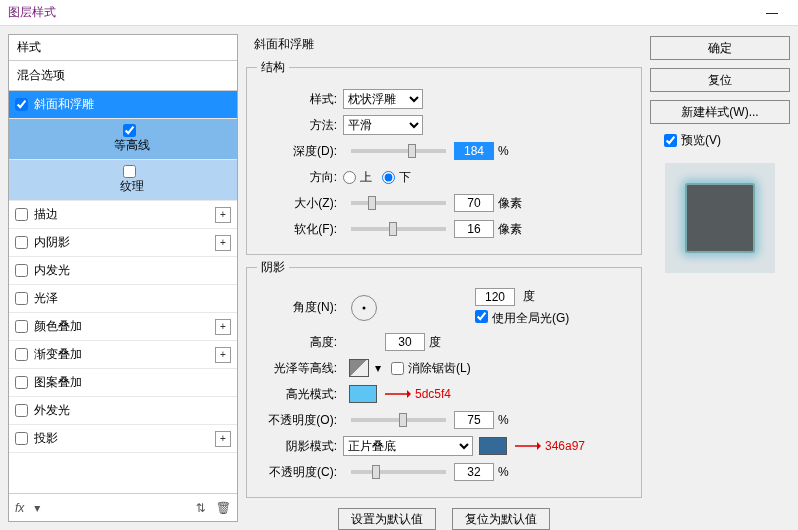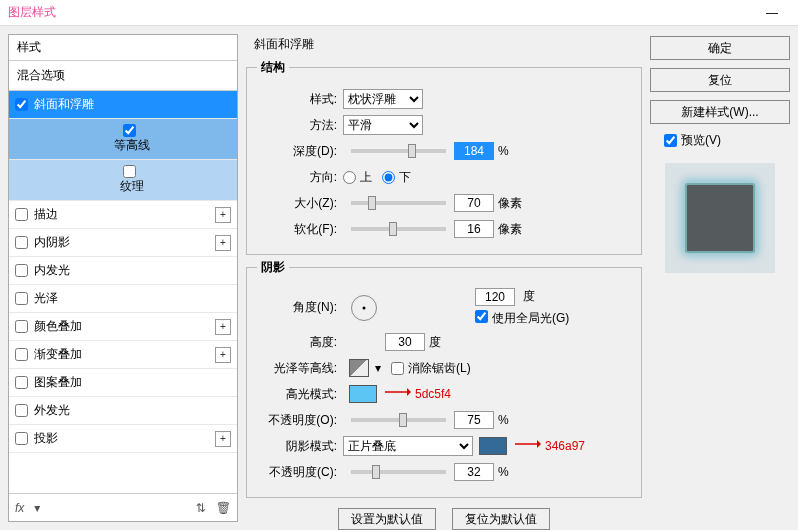--- a/index.html
+++ b/index.html
@@ -1,18 +1,18 @@
 <!DOCTYPE html>
 <html><head>
 <meta charset="utf-8">
 <style>
 * { box-sizing: border-box; margin: 0; padding: 0; font-family: "Microsoft YaHei", SimSun, Arial, sans-serif; font-size: 12px; }
 body { background: #f0f0f0; width: 798px; height: 530px; overflow: hidden; }
 .titlebar { background: #fff; height: 26px; display: flex; align-items: center; justify-content: space-between; padding: 0 8px; border-bottom: 1px solid #ddd; }
-.titlebar-title { font-size: 12px; color: #ec4899; }
+.titlebar-title { font-size: 12px; color: #701a75; }
 .titlebar-btn { width: 36px; height: 18px; color: #000; text-align: center; line-height: 18px; }
 .window-body { display: flex; height: calc(100% - 26px); padding: 8px; gap: 8px; }
 
 
 .left-panel { width: 230px; background: #fff; border: 1px solid #aaa; display: flex; flex-direction: column; }
 .panel-header { padding: 4px 8px; border-bottom: 1px solid #ccc; font-size: 12px; }
 .blend-options { padding: 6px 8px; border-bottom: 1px solid #ccc; font-size: 12px; }
 .style-list { flex: 1; overflow: auto; }
 .style-item { display: flex; align-items: center; padding: 5px 6px; border-bottom: 1px solid #e8e8e8; font-size: 12px; cursor: pointer; }
 .style-item.selected { background: #1e90ff; color: #fff; }
@@ -22,41 +22,41 @@
 .style-item input[type="checkbox"] { margin-right: 6px; }
 .style-item .plus { margin-left: auto; width: 16px; height: 16px; border: 1px solid #999; text-align: center; line-height: 14px; background: #fff; color: #333; font-size: 10px; }
 .left-footer { border-top: 1px solid #ccc; height: 28px; display: flex; align-items: center; padding: 0 6px; gap: 10px; color: #555; }
 .left-footer .spacer { flex: 1; }
 .fx-txt { font-style: italic; }
 
 
 .center-panel { flex: 1; display: flex; flex-direction: column; gap: 4px; position: relative; }
 .panel-title { font-size: 12px; margin-bottom: 2px; padding-left: 8px; padding-top: 2px; }
 fieldset { border: 1px solid #bbb; padding: 8px 10px 10px 10px; }
-legend { padding: 0 4px; font-size: 12px; font-weight: bold; }
+legend { padding: 0 4px; font-size: 12px; }
 .form-row { display: flex; align-items: center; margin: 4px 0; min-height: 22px; }
 .form-row .label { width: 80px; text-align: right; margin-right: 6px; white-space: nowrap; font-size: 12px; }
 .form-row select { height: 20px; width: 80px; border: 1px solid #999; background: #fff; font-size: 12px; }
 .form-row select.wide { width: 130px; }
 .form-row input[type="text"] { width: 40px; height: 18px; border: 1px solid #999; text-align: center; font-size: 12px; }
 .form-row input.hlval { background: #1e90ff; color: #fff; border: 1px solid #1e90ff; }
 .form-row .unit { margin-left: 4px; font-size: 12px; }
 .slider { flex: 0 0 95px; height: 4px; background: #ccc; position: relative; margin: 0 8px; }
 .slider .thumb { position: absolute; top: -5px; width: 8px; height: 14px; background: #ddd; border: 1px solid #888; }
 .radio-wrap { display: flex; align-items: center; gap: 4px; margin-right: 10px; }
 .radio-wrap input { margin: 0; }
 .radio-label { font-size: 12px; }
 .angle-indicator { width: 26px; height: 26px; border: 1px solid #888; border-radius: 50%; margin: 0 8px; position: relative; }
 .angle-indicator::after { content: ""; position: absolute; left: 50%; top: 50%; width: 3px; height: 3px; background: #000; border-radius: 50%; transform: translate(-50%,-50%); }
 .rows-two { display: flex; flex-direction: column; gap: 4px; margin-left: 90px; }
 .rows-two .inline { display: flex; align-items: flex-start; gap: 4px; }
 .angle-group { display: flex; align-items: center; }
 .swatch { width: 20px; height: 18px; border: 1px solid #555; margin: 0 6px; background: linear-gradient(135deg, #888 0%, #888 49%, #eee 50%, #eee 100%); }
 .color-chip { width: 28px; height: 18px; border: 1px solid #555; margin-left: 6px; }
-.annot { display: flex; color: #d00; font-size: 12px; margin-left: 8px; gap: 4px; }
+.annot { display: flex; align-items: center; color: #d00; font-size: 12px; margin-left: 8px; gap: 4px; }
 .arrow-svg { width: 26px; height: 10px; }
 .btn-row { display: flex; gap: 16px; justify-content: center; margin-top: 6px; }
 button.std { background: #f0f0f0; border: 1px solid #888; height: 22px; padding: 0 12px; font-size: 12px; cursor: pointer; }
 
 
 .right-panel { width: 140px; display: flex; flex-direction: column; gap: 8px; padding-top: 2px; }
 .right-panel button.std { width: 100%; height: 24px; }
 .preview-chk { display: flex; align-items: center; gap: 4px; padding-left: 14px; }
 .preview-box { width: 110px; height: 110px; background: #dbe2e6; display: flex; align-items: center; justify-content: center; margin: 6px auto; }
 .preview-inner { width: 70px; height: 70px; background: #555a5c; border: 2px solid #7aa; border-radius: 3px; box-shadow: 0 0 8px 4px rgba(100,180,200,0.6); }

